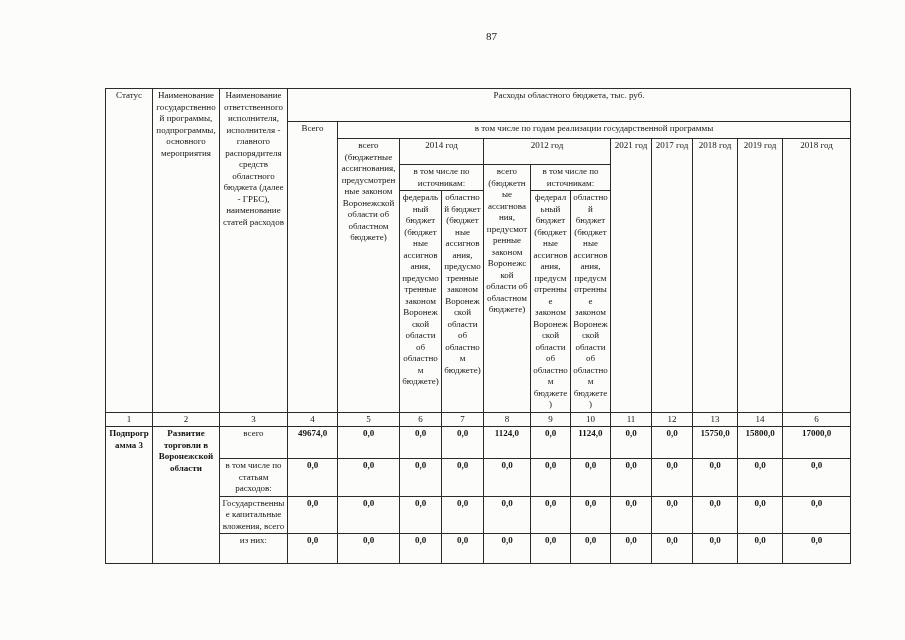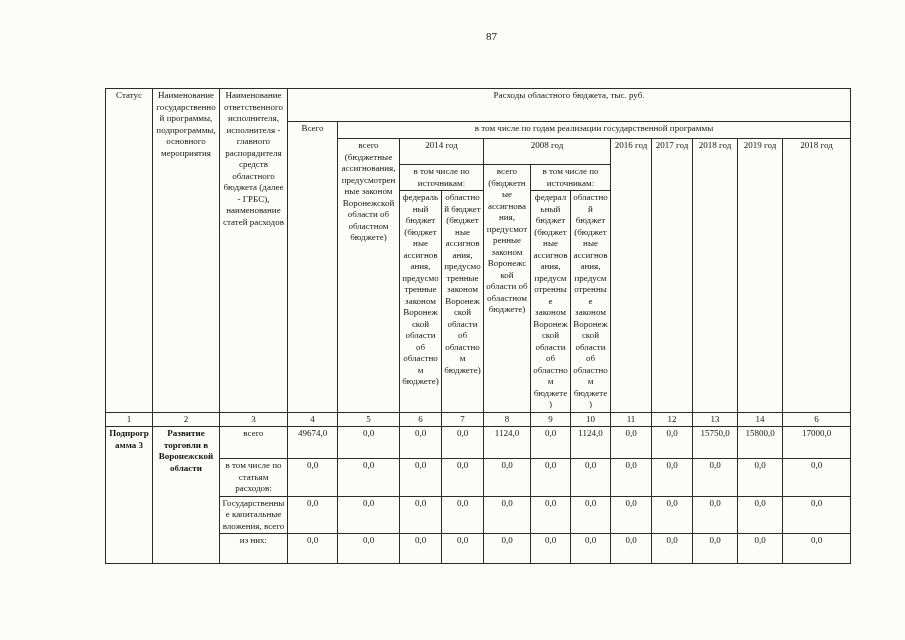--- a/index.html
+++ b/index.html
@@ -23,21 +23,21 @@
     padding:1px 2px;
     text-align:center;
     word-wrap:break-word;
     overflow:hidden;
   }
   td.tl{text-align:left;}
   td.just{text-align:justify;}
   td.bold{font-weight:bold;}
   td.sm{font-size:7.8px;line-height:1.3;padding:1px 1px;}
   td.exec{font-size:8.5px;line-height:1.25;}
-  td.val{font-weight:normal;font-size:9.5px;padding-top:3px;}
+  td.val{font-weight:bold;font-size:9.5px;padding-top:3px;}
   td.vm{vertical-align:middle;}
   tr.rA{height:33px;} tr.rB{height:17px;} tr.rC{height:26px;}
   tr.rD{height:24px;} tr.rE{height:173px;} tr.rNum{height:13px;}
   tr.d1{height:32px;} tr.d2{height:35px;} tr.d3{height:35px;} tr.d4{height:30px;}
 </style>
 </head>
 <body>
 
 <div class="page-number">87</div>
 
@@ -67,22 +67,22 @@
     <td rowspan="5" class="tl">Наименование ответственного исполнителя, исполнителя - главного распорядителя средств областного бюджета (далее - ГРБС), наименование статей расходов</td>
     <td colspan="12">Расходы областного бюджета, тыс. руб.</td>
   </tr>
   <tr class="rB">
     <td rowspan="4" class="tl">Всего</td>
     <td colspan="11">в том числе по годам реализации государственной программы</td>
   </tr>
   <tr class="rC">
     <td rowspan="3" class="sm">всего (бюджетные ассигнования, предусмотренные законом Воронежской области об областном бюджете)</td>
     <td colspan="2">2014 год</td>
-    <td colspan="3">2008 год</td>
-    <td rowspan="3">2016 год</td>
+    <td colspan="3">2012 год</td>
+    <td rowspan="3">2021 год</td>
     <td rowspan="3">2017 год</td>
     <td rowspan="3">2018 год</td>
     <td rowspan="3">2019 год</td>
     <td rowspan="3">2018 год</td>
   </tr>
   <tr class="rD">
     <td colspan="2" class="sm">в том числе по источникам:</td>
     <td rowspan="2" class="sm">всего (бюджетные ассигнования, предусмотренные законом Воронежской области об областном бюджете)</td>
     <td colspan="2" class="sm">в том числе по источникам:</td>
   </tr>

